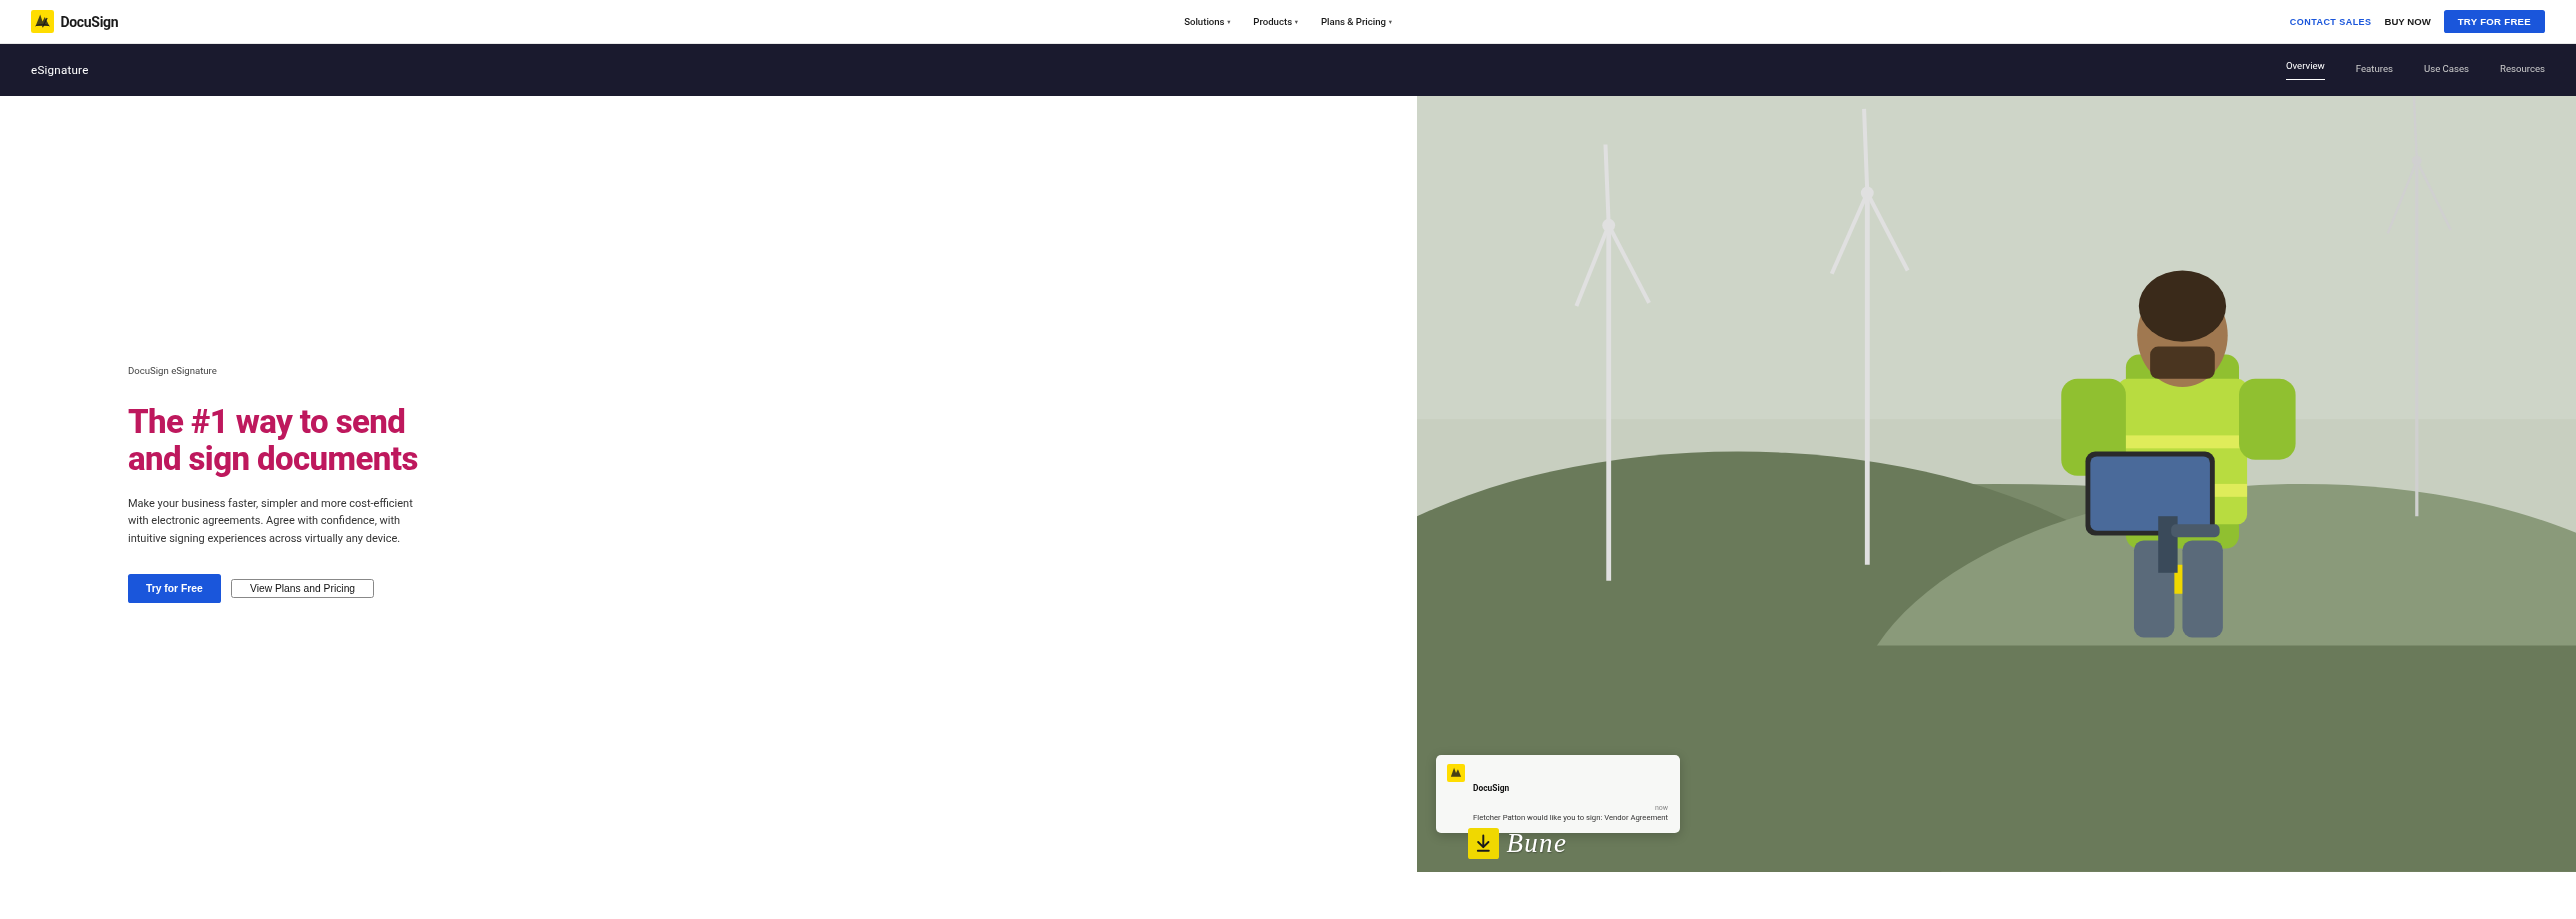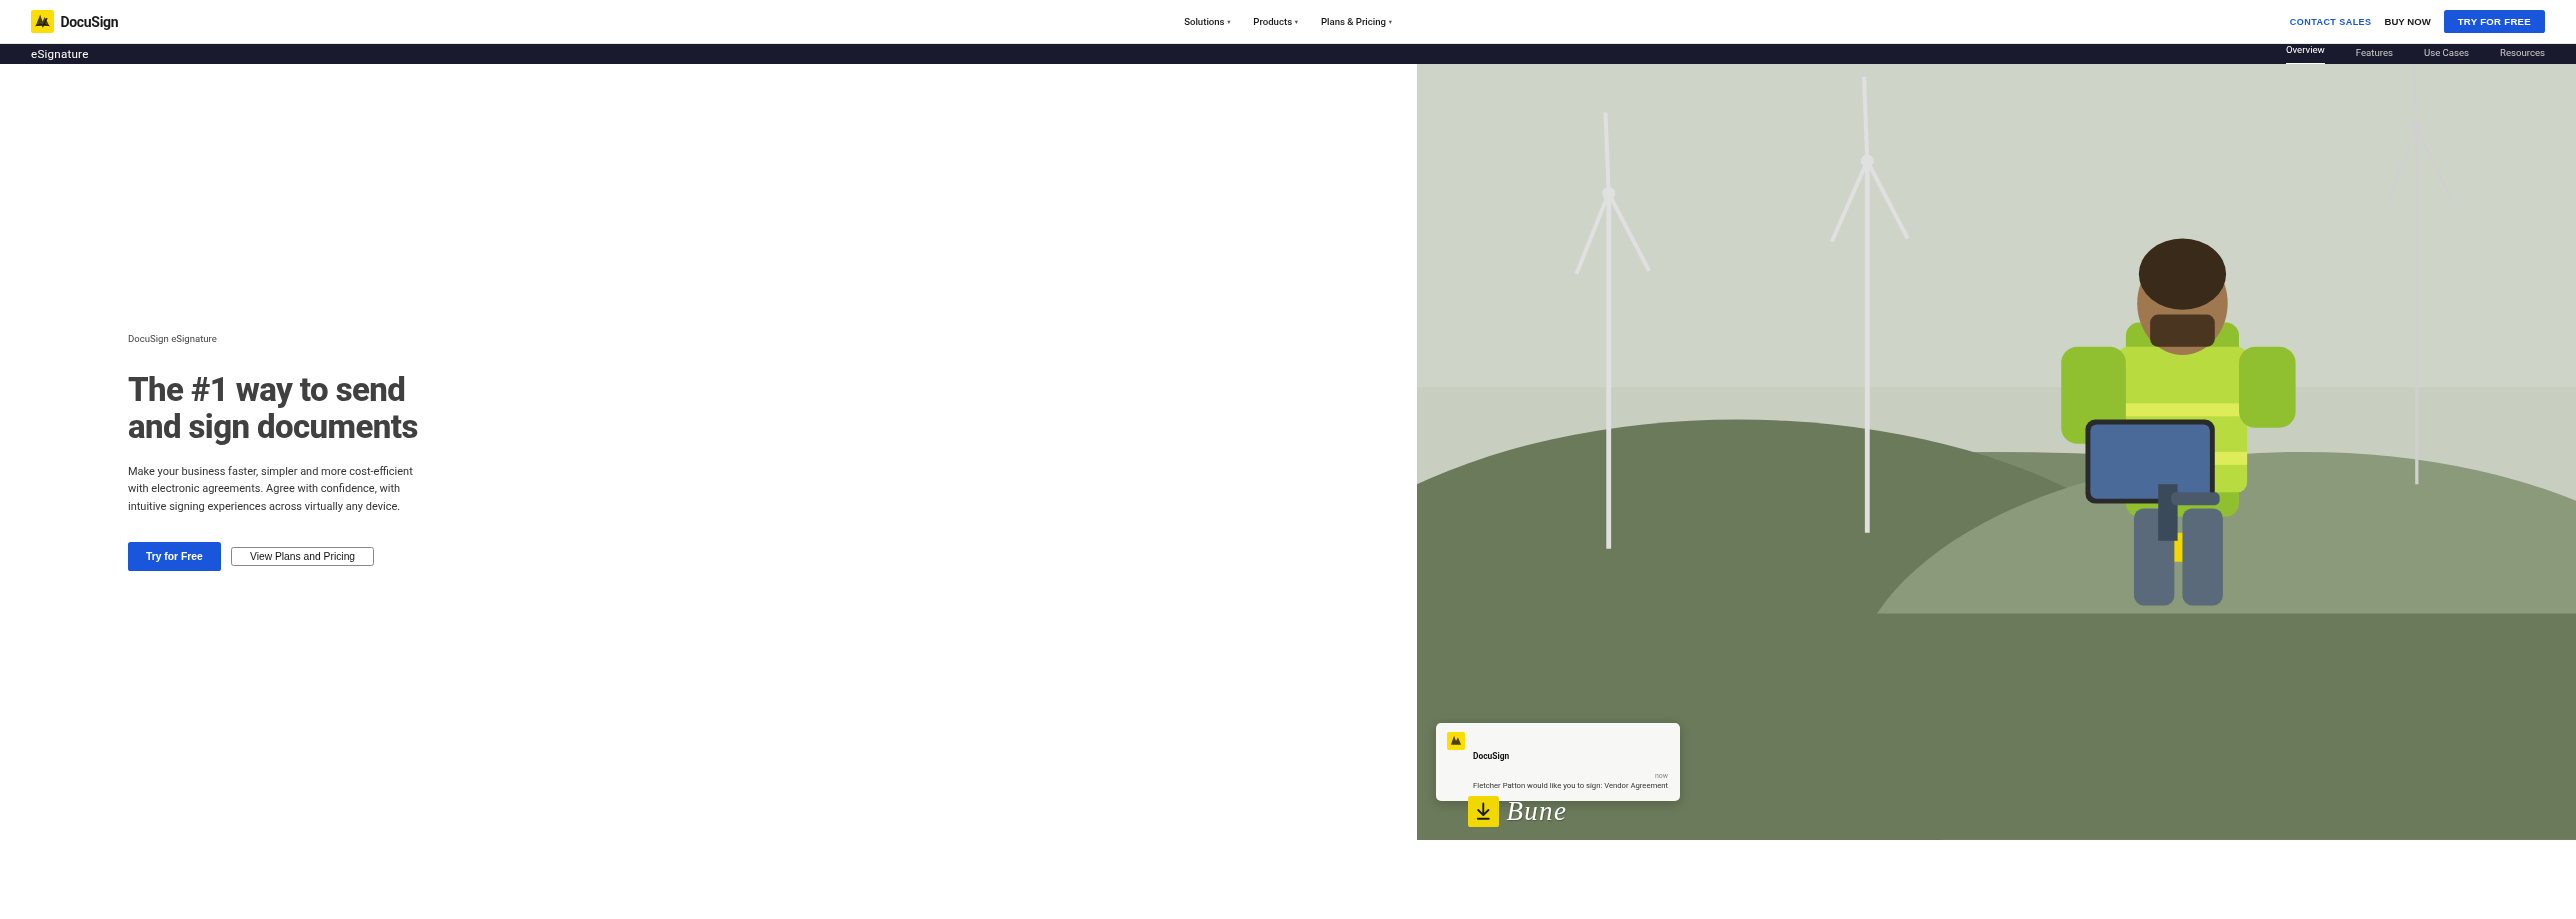--- a/index.html
+++ b/index.html
@@ -89,21 +89,21 @@
       letter-spacing: 0.03em;
       text-transform: uppercase;
     }
 
     
     .sub-nav {
       display: flex;
       align-items: center;
       justify-content: space-between;
       padding: 0 31px;
-      height: 20px;
+      height: 52px;
       background: #1a1a2e;
       color: #fff;
     }
     .sub-nav-brand {
       font-size: 11.6px;
       font-weight: 400;
       color: #fff;
       letter-spacing: 0.02em;
     }
     .sub-nav-links {
@@ -139,21 +139,21 @@
     }
     .hero-eyebrow {
       font-size: 9.6px;
       color: #444;
       margin-bottom: 28px;
       font-weight: 400;
     }
     .hero-title {
       font-size: 33px;
       font-weight: 800;
-      color: #404040;
+      color: #be185d;
       line-height: 1.1;
       margin-bottom: 18px;
       letter-spacing: -0.6px;
     }
     .hero-desc {
       font-size: 11px;
       color: #333;
       line-height: 1.6;
       margin-bottom: 26px;
       max-width: 308px;

